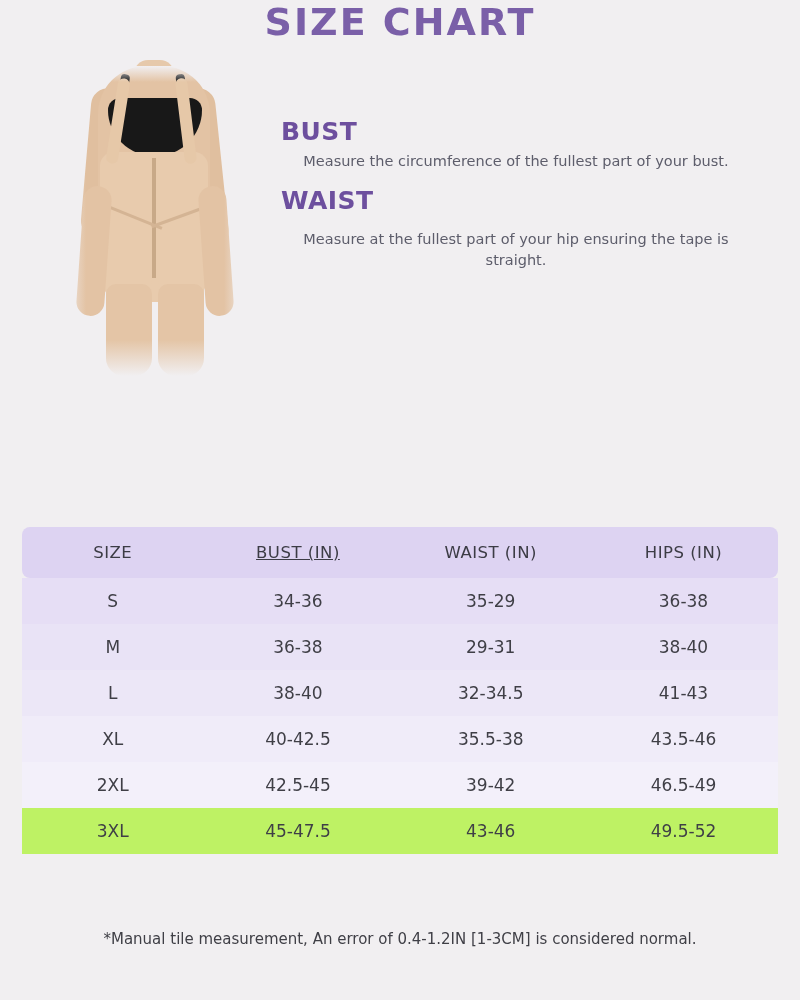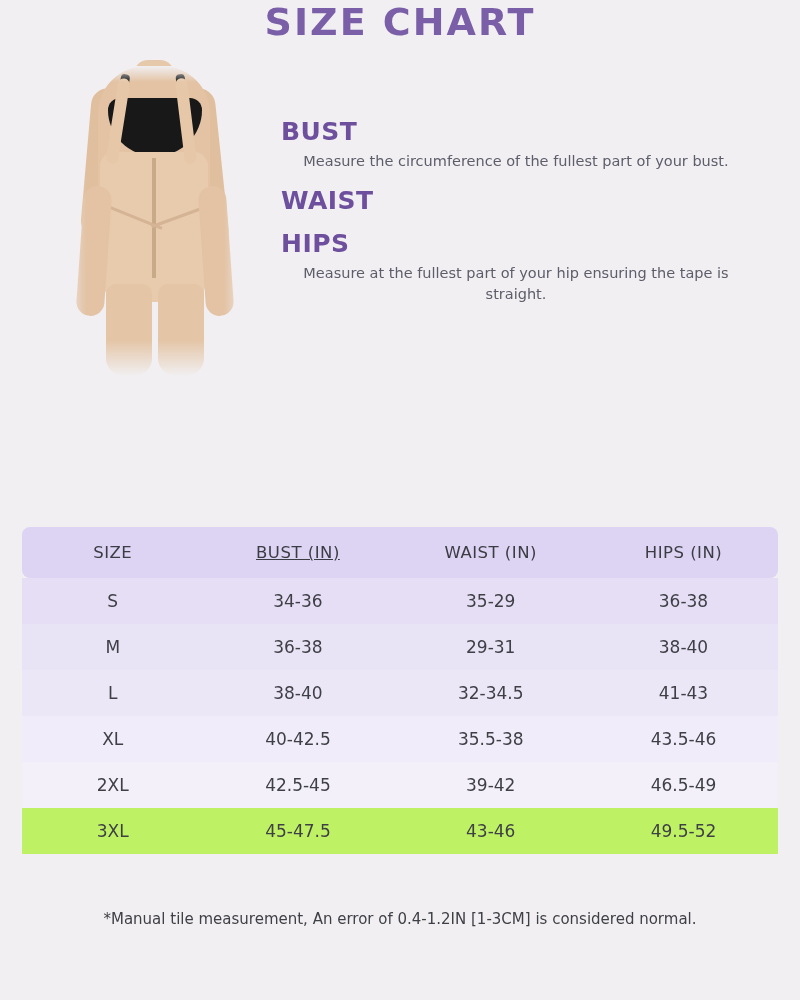--- a/index.html
+++ b/index.html
@@ -314,21 +314,21 @@
   }
   .col-size { width: 24%; }
   .col-bust { width: 25%; text-decoration: underline; }
   .col-waist { width: 26%; margin-top: 9px; }
   .col-hips { width: 25%; }
 
   .note {
     position: absolute;
     left: 0;
     right: 0;
-    top: 910px;
+    top: 930px;
     text-align: center;
     color: #3f3f46;
     font-size: 15px;
   }
 </style>
 </head>
 <body>
 
 <div class="page">
 
@@ -367,21 +367,20 @@
 
     <div class="measures">
       <div class="m-block">
         <div class="m-head">BUST</div>
         <div class="m-desc">Measure the circumference of the fullest part of your bust.</div>
       </div>
       <div class="m-block">
         <div class="m-head">WAIST</div>
       </div>
       <div class="m-block">
-        <div class="m-head">HIPS</div>
         <div class="m-desc">Measure at the fullest part of your hip ensuring the tape is straight.</div>
       </div>
     </div>
   </div>
 
   <table class="table">
     <thead>
       <tr>
         <td class="col-size" style="background: rgb(221, 211, 242);">SIZE</td>
         <td class="col-bust" style="background: rgb(221, 211, 242);">BUST (IN)</td>

